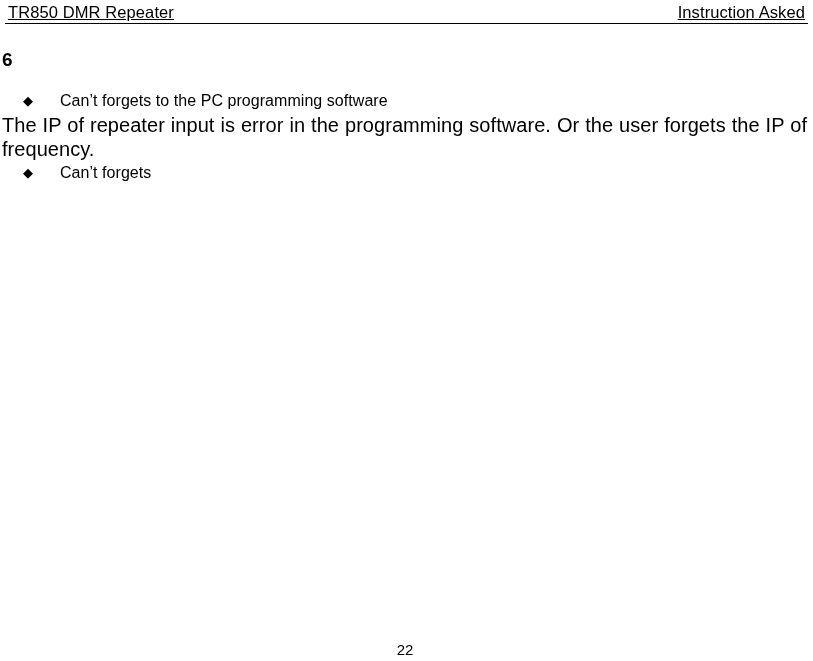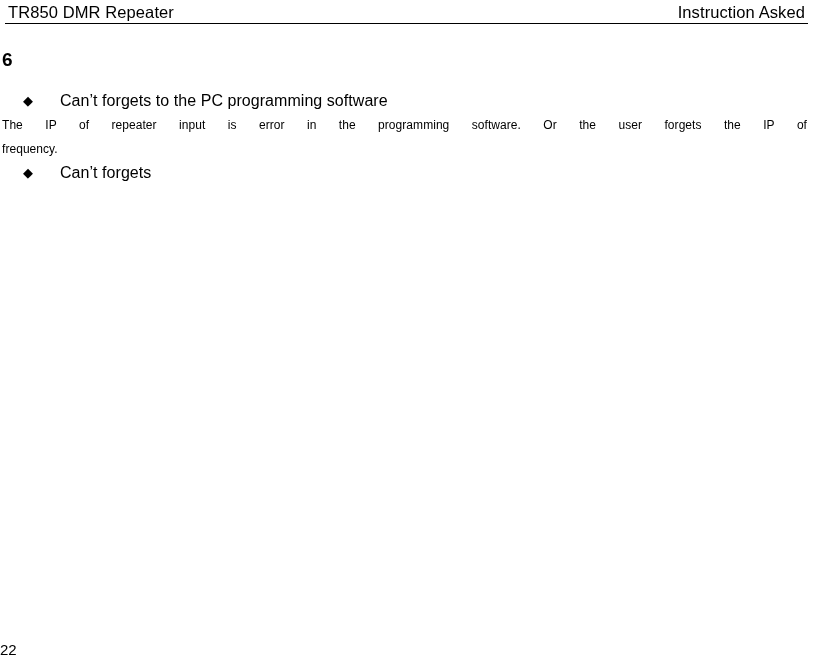--- a/index.html
+++ b/index.html
@@ -32,20 +32,21 @@
     display: flex;
     align-items: center;
     justify-content: space-between;
   }
   .header-left,
   .header-right {
     font-size: 16.5px;
     line-height: 20px;
     letter-spacing: 0.1px;
     white-space: nowrap;
+    text-decoration: underline;
   }
   .header-right {
     padding-right: 0px;
   }
 
   .header-rule {
     position: absolute;
     top: 23px;
     left: 5px;
     width: 803px;
@@ -91,21 +92,21 @@
   .bullet-marker {
     position: absolute;
     left: 21px;
     top: 0;
     font-size: 13px;
     line-height: 24px;
   }
 
   
   .body-para {
-    font-size: 12px;
+    font-size: 20px;
     line-height: 24px;
     margin: 0;
     letter-spacing: 0.05px;
   }
   .body-para.justified {
     text-align: justify;
     text-align-last: left;
     width: 805px;
   }
   
@@ -118,21 +119,21 @@
     display: block;
     text-align: left;
   }
 
   
   .page-footer {
     position: absolute;
     left: 0;
     right: 0;
     top: 641px;
-    text-align: left;
+    text-align: center;
     font-size: 15px;
     line-height: 18px;
   }
   .page-number {
     display: inline-block;
     padding-right: 3px;
   }
 </style>
 </head>
 <body>

